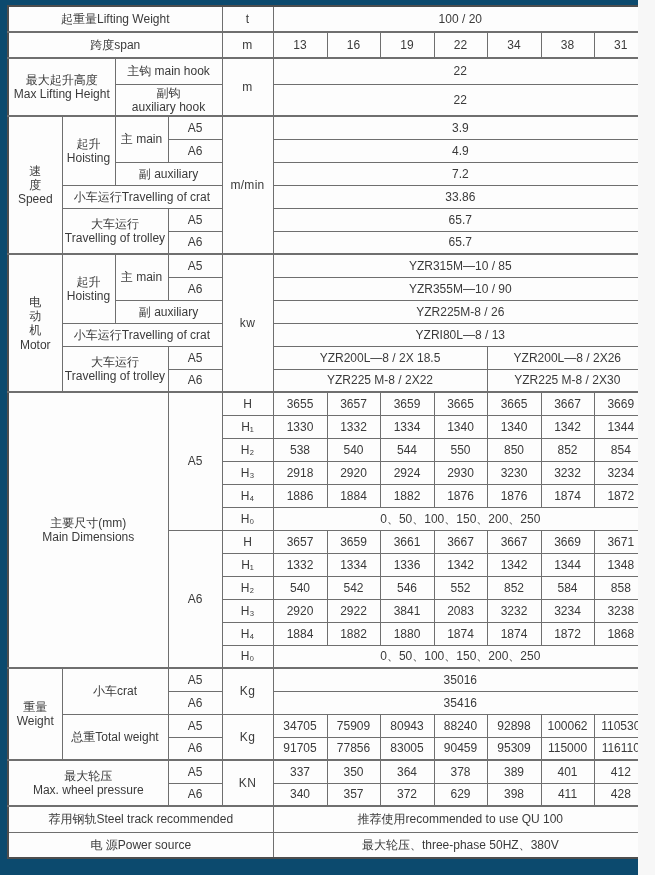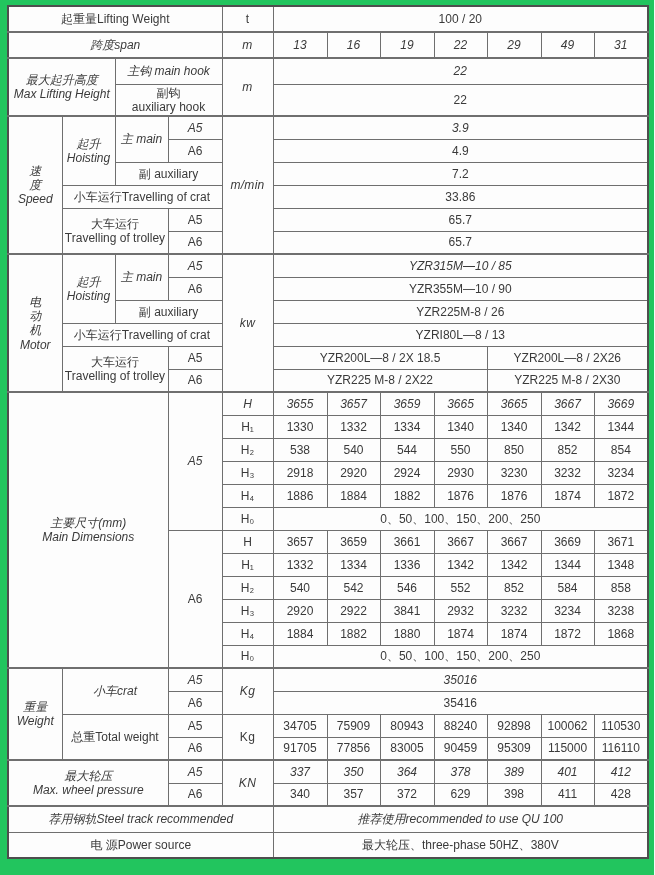--- a/index.html
+++ b/index.html
@@ -4,23 +4,22 @@
 <style>
   html,body{margin:0;padding:0;}
   body{
     width:655px;height:875px;
     background:#f7f7f7;
     font-family:"Liberation Sans", sans-serif;
   }
   .page{
     position:relative;
     width:638px;height:875px;
-    background:#22c55e;
+    background:#0c4a6e;
     overflow:hidden;
-    padding-left:16px;
   }
   table.spec{
     position:absolute;left:7px;top:5px;
     width:641px;
     border-collapse:collapse;
     table-layout:fixed;
     border:2px solid #4e4e4e;
     color:#3a3a3a;
   }
   td{
@@ -29,21 +28,21 @@
     vertical-align:middle;
     font-size:12px;
     line-height:1.2;
     padding:1px 2px;
     overflow:hidden;
     background:#fdfdfd;
   }
   tr{height:23px;}
   tr.tall{height:26px;}
   .pre{white-space:pre-line;}
-  tr.sec td{border-top-width:2px;font-style:italic;}
+  tr.sec td{border-top-width:2px;}
   .unit{letter-spacing:0.3px;}
 </style>
 </head>
 <body>
 
 <div class="page">
   <table class="spec">
     <colgroup>
       <col style="width:54px">
         <col style="width:53px">
@@ -66,22 +65,22 @@
       <td colspan="7">100 / 20</td>
     </tr>
 
     <tr class="tall sec">
       <td colspan="4">跨度span</td>
       <td class="unit">m</td>
       <td>13</td>
       <td>16</td>
       <td>19</td>
       <td>22</td>
-      <td>29</td>
-      <td>49</td>
+      <td>34</td>
+      <td>38</td>
       <td>31</td>
     </tr>
 
     <tr class="tall sec">
       <td colspan="2" rowspan="2" class="pre">最大起升高度
 Max Lifting Height</td>
       <td colspan="2">主钩 main hook</td>
       <td rowspan="2" class="unit">m</td>
       <td colspan="7">22</td>
     </tr>
@@ -249,21 +248,21 @@
       <td>552</td>
       <td>852</td>
       <td>584</td>
       <td>858</td>
     </tr>
     <tr>
       <td>H₃</td>
       <td>2920</td>
       <td>2922</td>
       <td>3841</td>
-      <td>2932</td>
+      <td>2083</td>
       <td>3232</td>
       <td>3234</td>
       <td>3238</td>
     </tr>
     <tr>
       <td>H₄</td>
       <td>1884</td>
       <td>1882</td>
       <td>1880</td>
       <td>1874</td>

